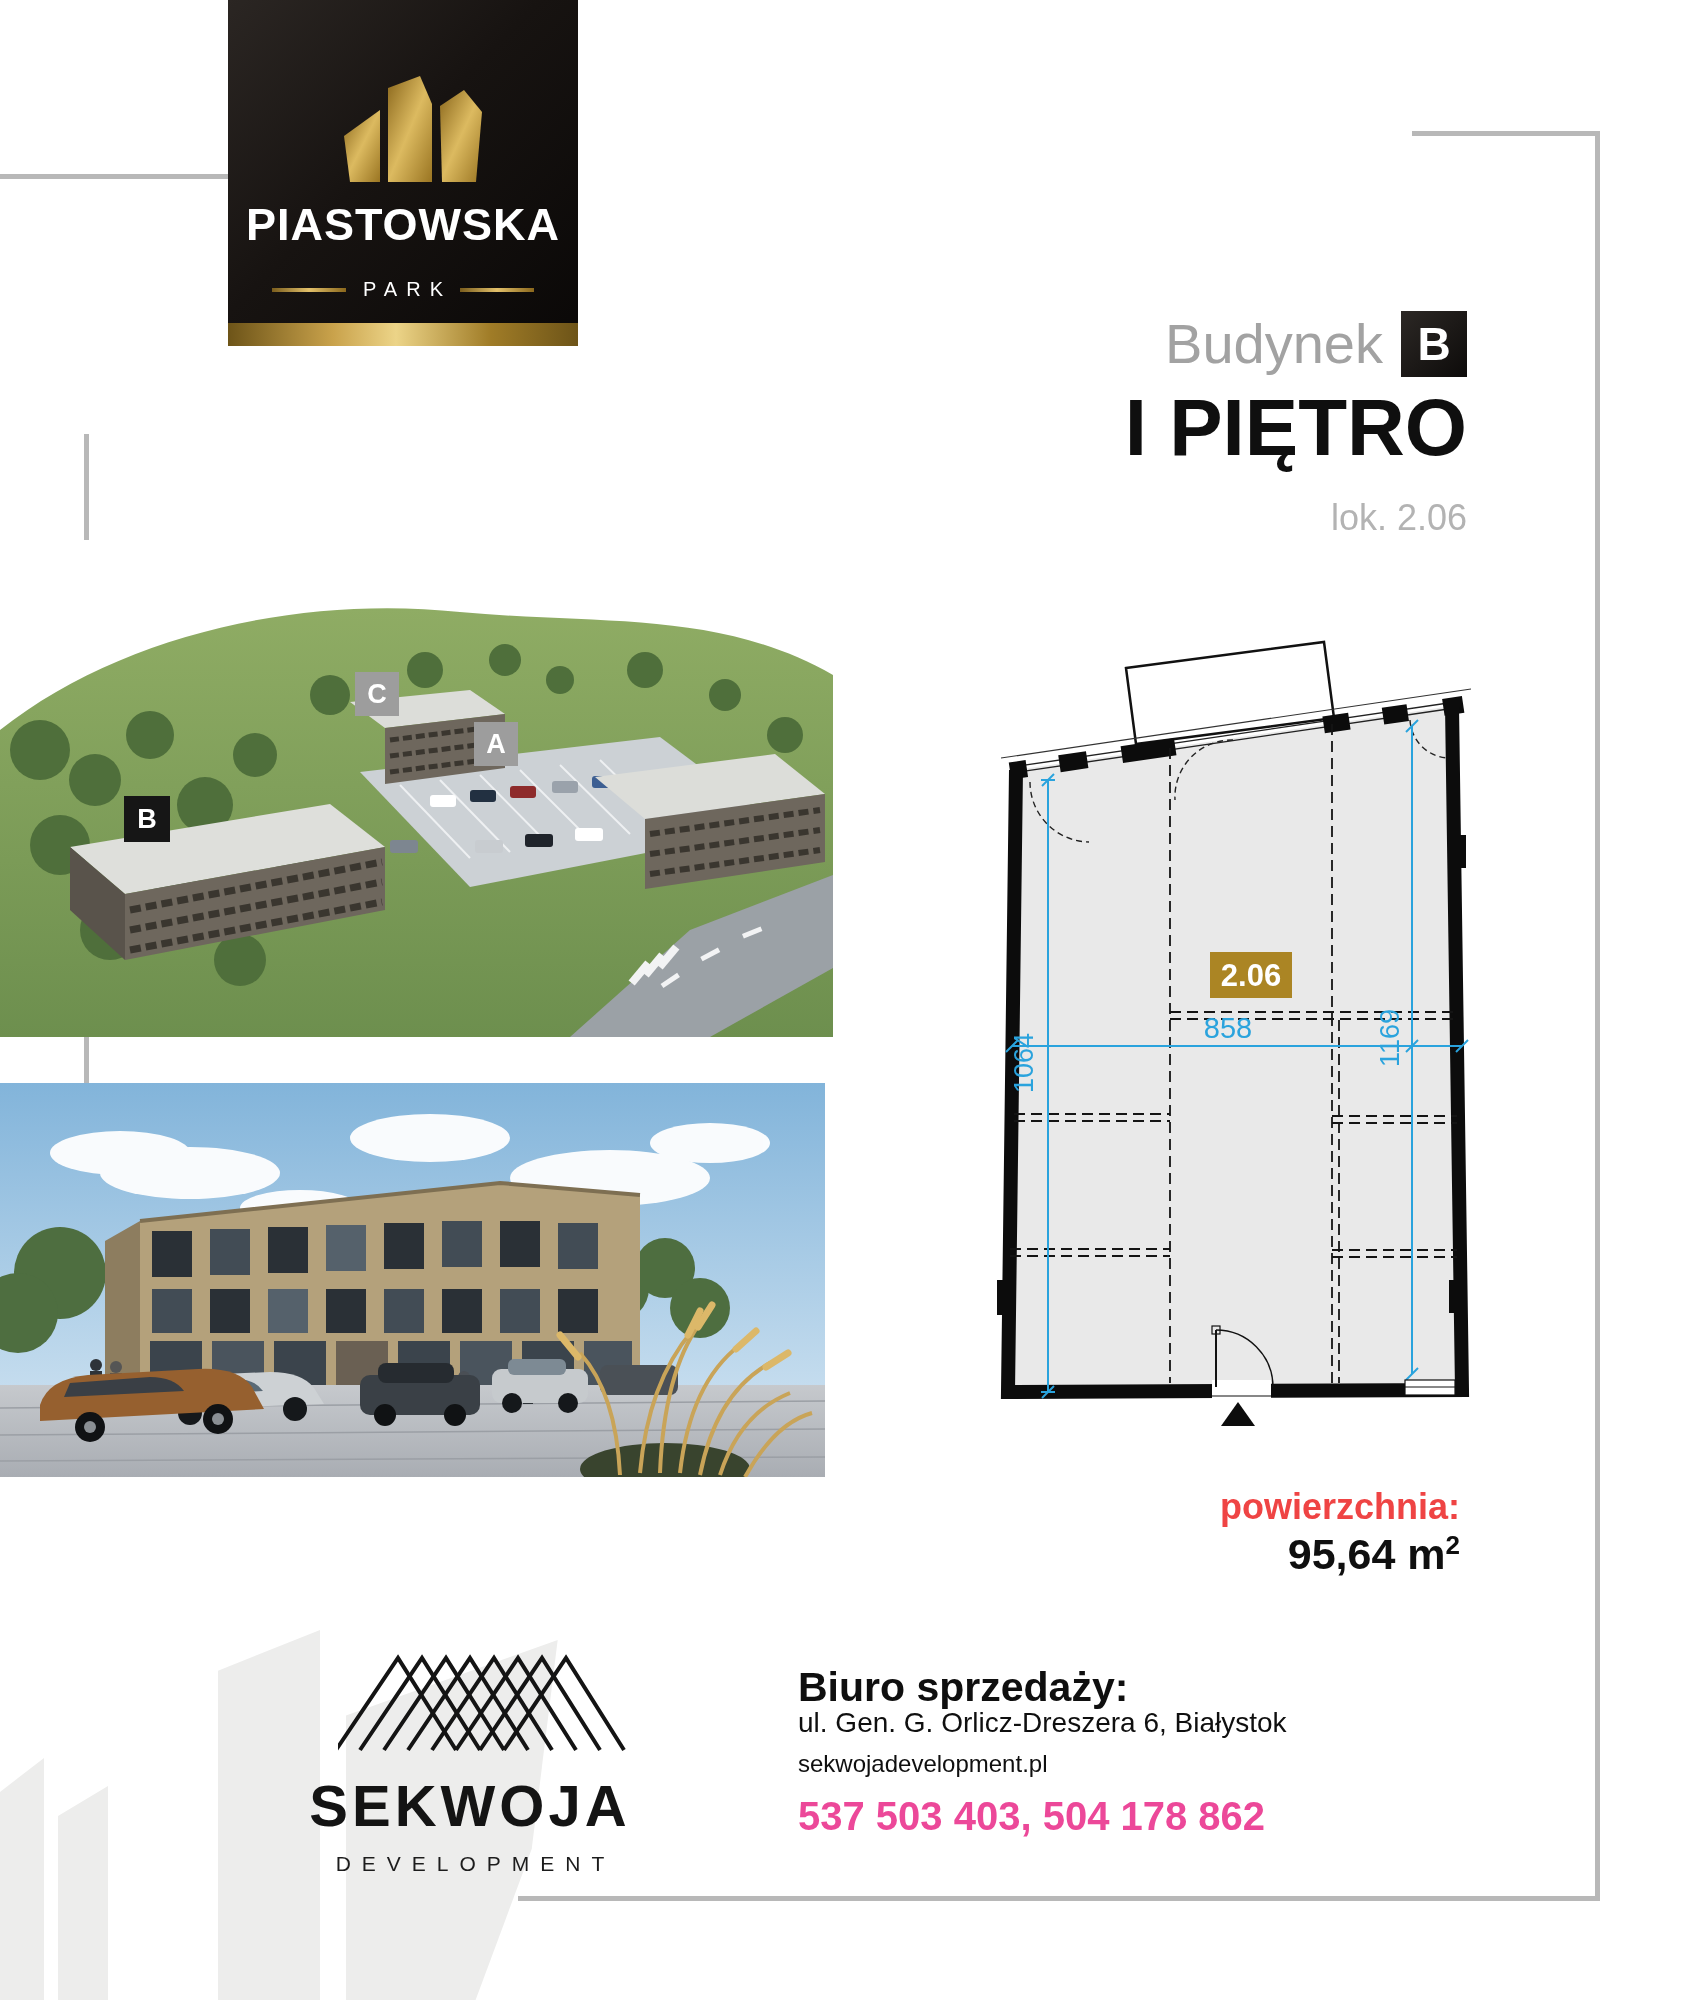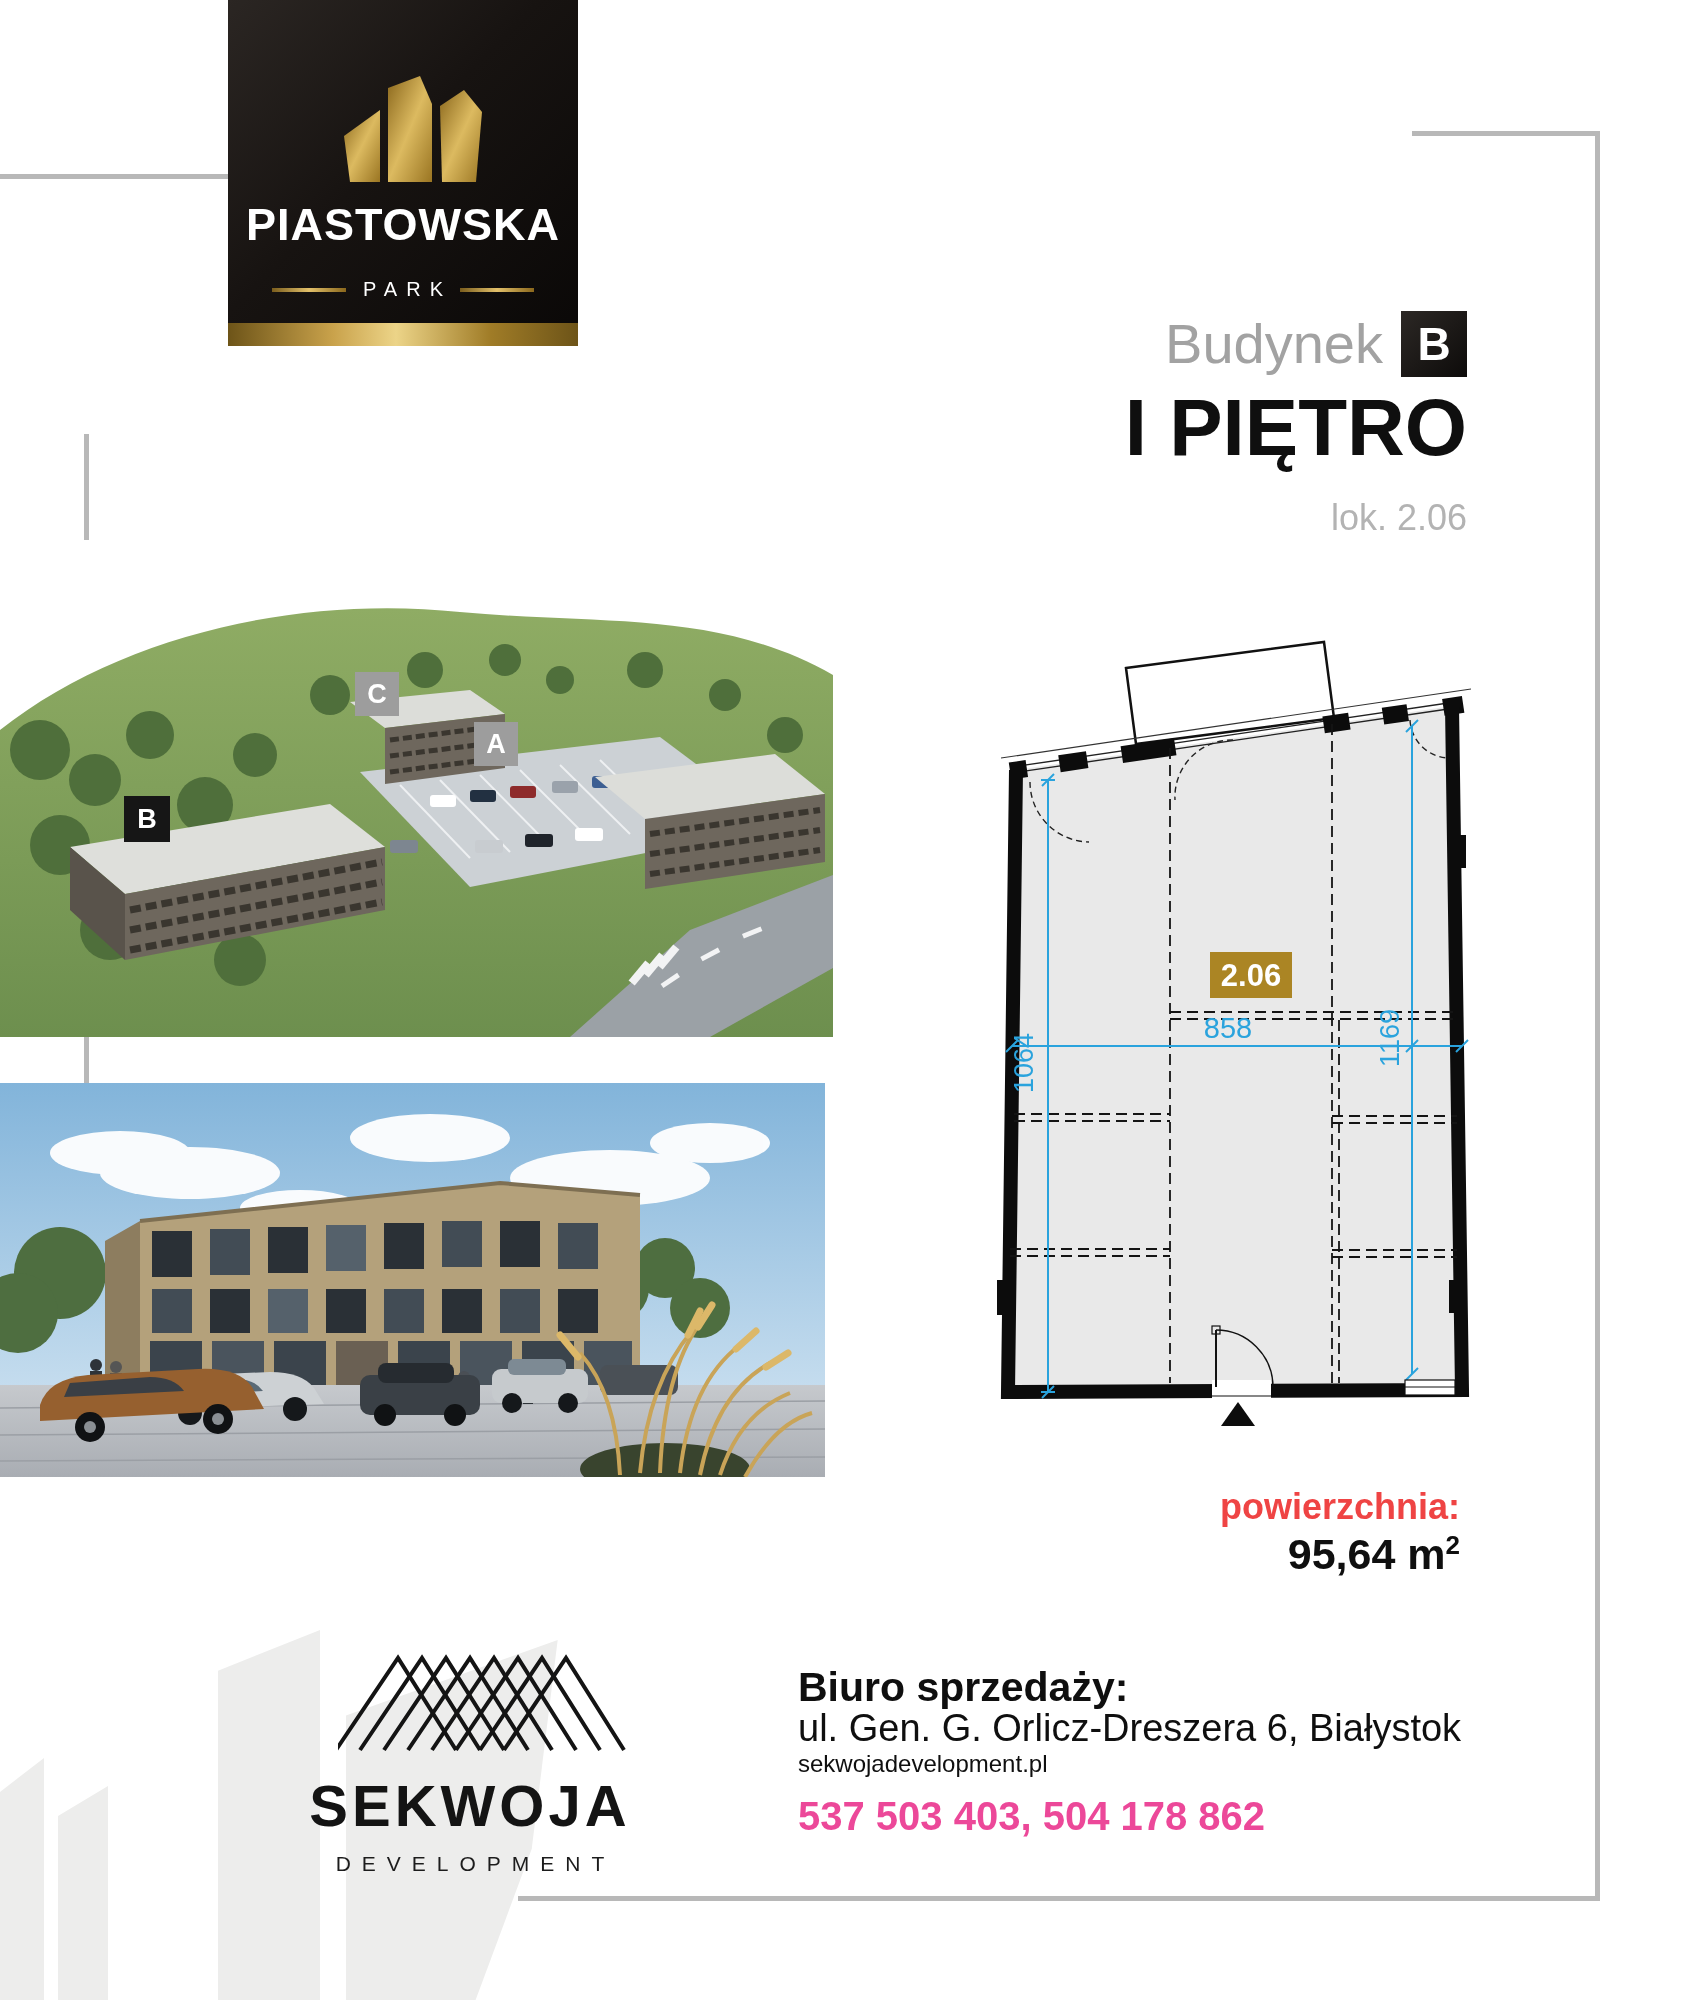--- a/index.html
+++ b/index.html
@@ -37,21 +37,21 @@
   .area-value{position:absolute;top:1530px;right:212px;font-size:43px;font-weight:800;color:#0f0f0f;}
   .area-value sup{font-size:26px;}
   
   .watermark{position:absolute;background:#ededec;}
   .dev-name{position:absolute;left:250px;top:1772px;width:440px;text-align:center;
       font-size:58px;font-weight:800;letter-spacing:4px;color:#141414;}
   .dev-sub{position:absolute;left:250px;top:1852px;width:440px;text-align:center;
       font-size:21px;font-weight:500;letter-spacing:11px;text-indent:11px;color:#1c1c1c;}
   
   .c1{position:absolute;left:798px;top:1664px;font-size:41px;font-weight:700;color:#0f0f0f;}
-  .c2{position:absolute;left:798px;top:1707px;font-size:38px;font-weight:400;color:#0f0f0f;}
+  .c2{position:absolute;left:798px;top:1707px;font-size:28px;font-weight:400;color:#0f0f0f;}
   .c3{position:absolute;left:798px;top:1750px;font-size:24px;font-weight:400;color:#0f0f0f;}
   .c4{position:absolute;left:798px;top:1794px;font-size:40px;font-weight:700;color:#ec4899;}
 </style>
 </head>
 <body>
 
 <div id="canvas">
 
   <div class="frame" style="left:0;top:174px;width:228px;height:5px;"></div>
   <div class="frame" style="left:84px;top:434px;width:5px;height:204px;"></div>

